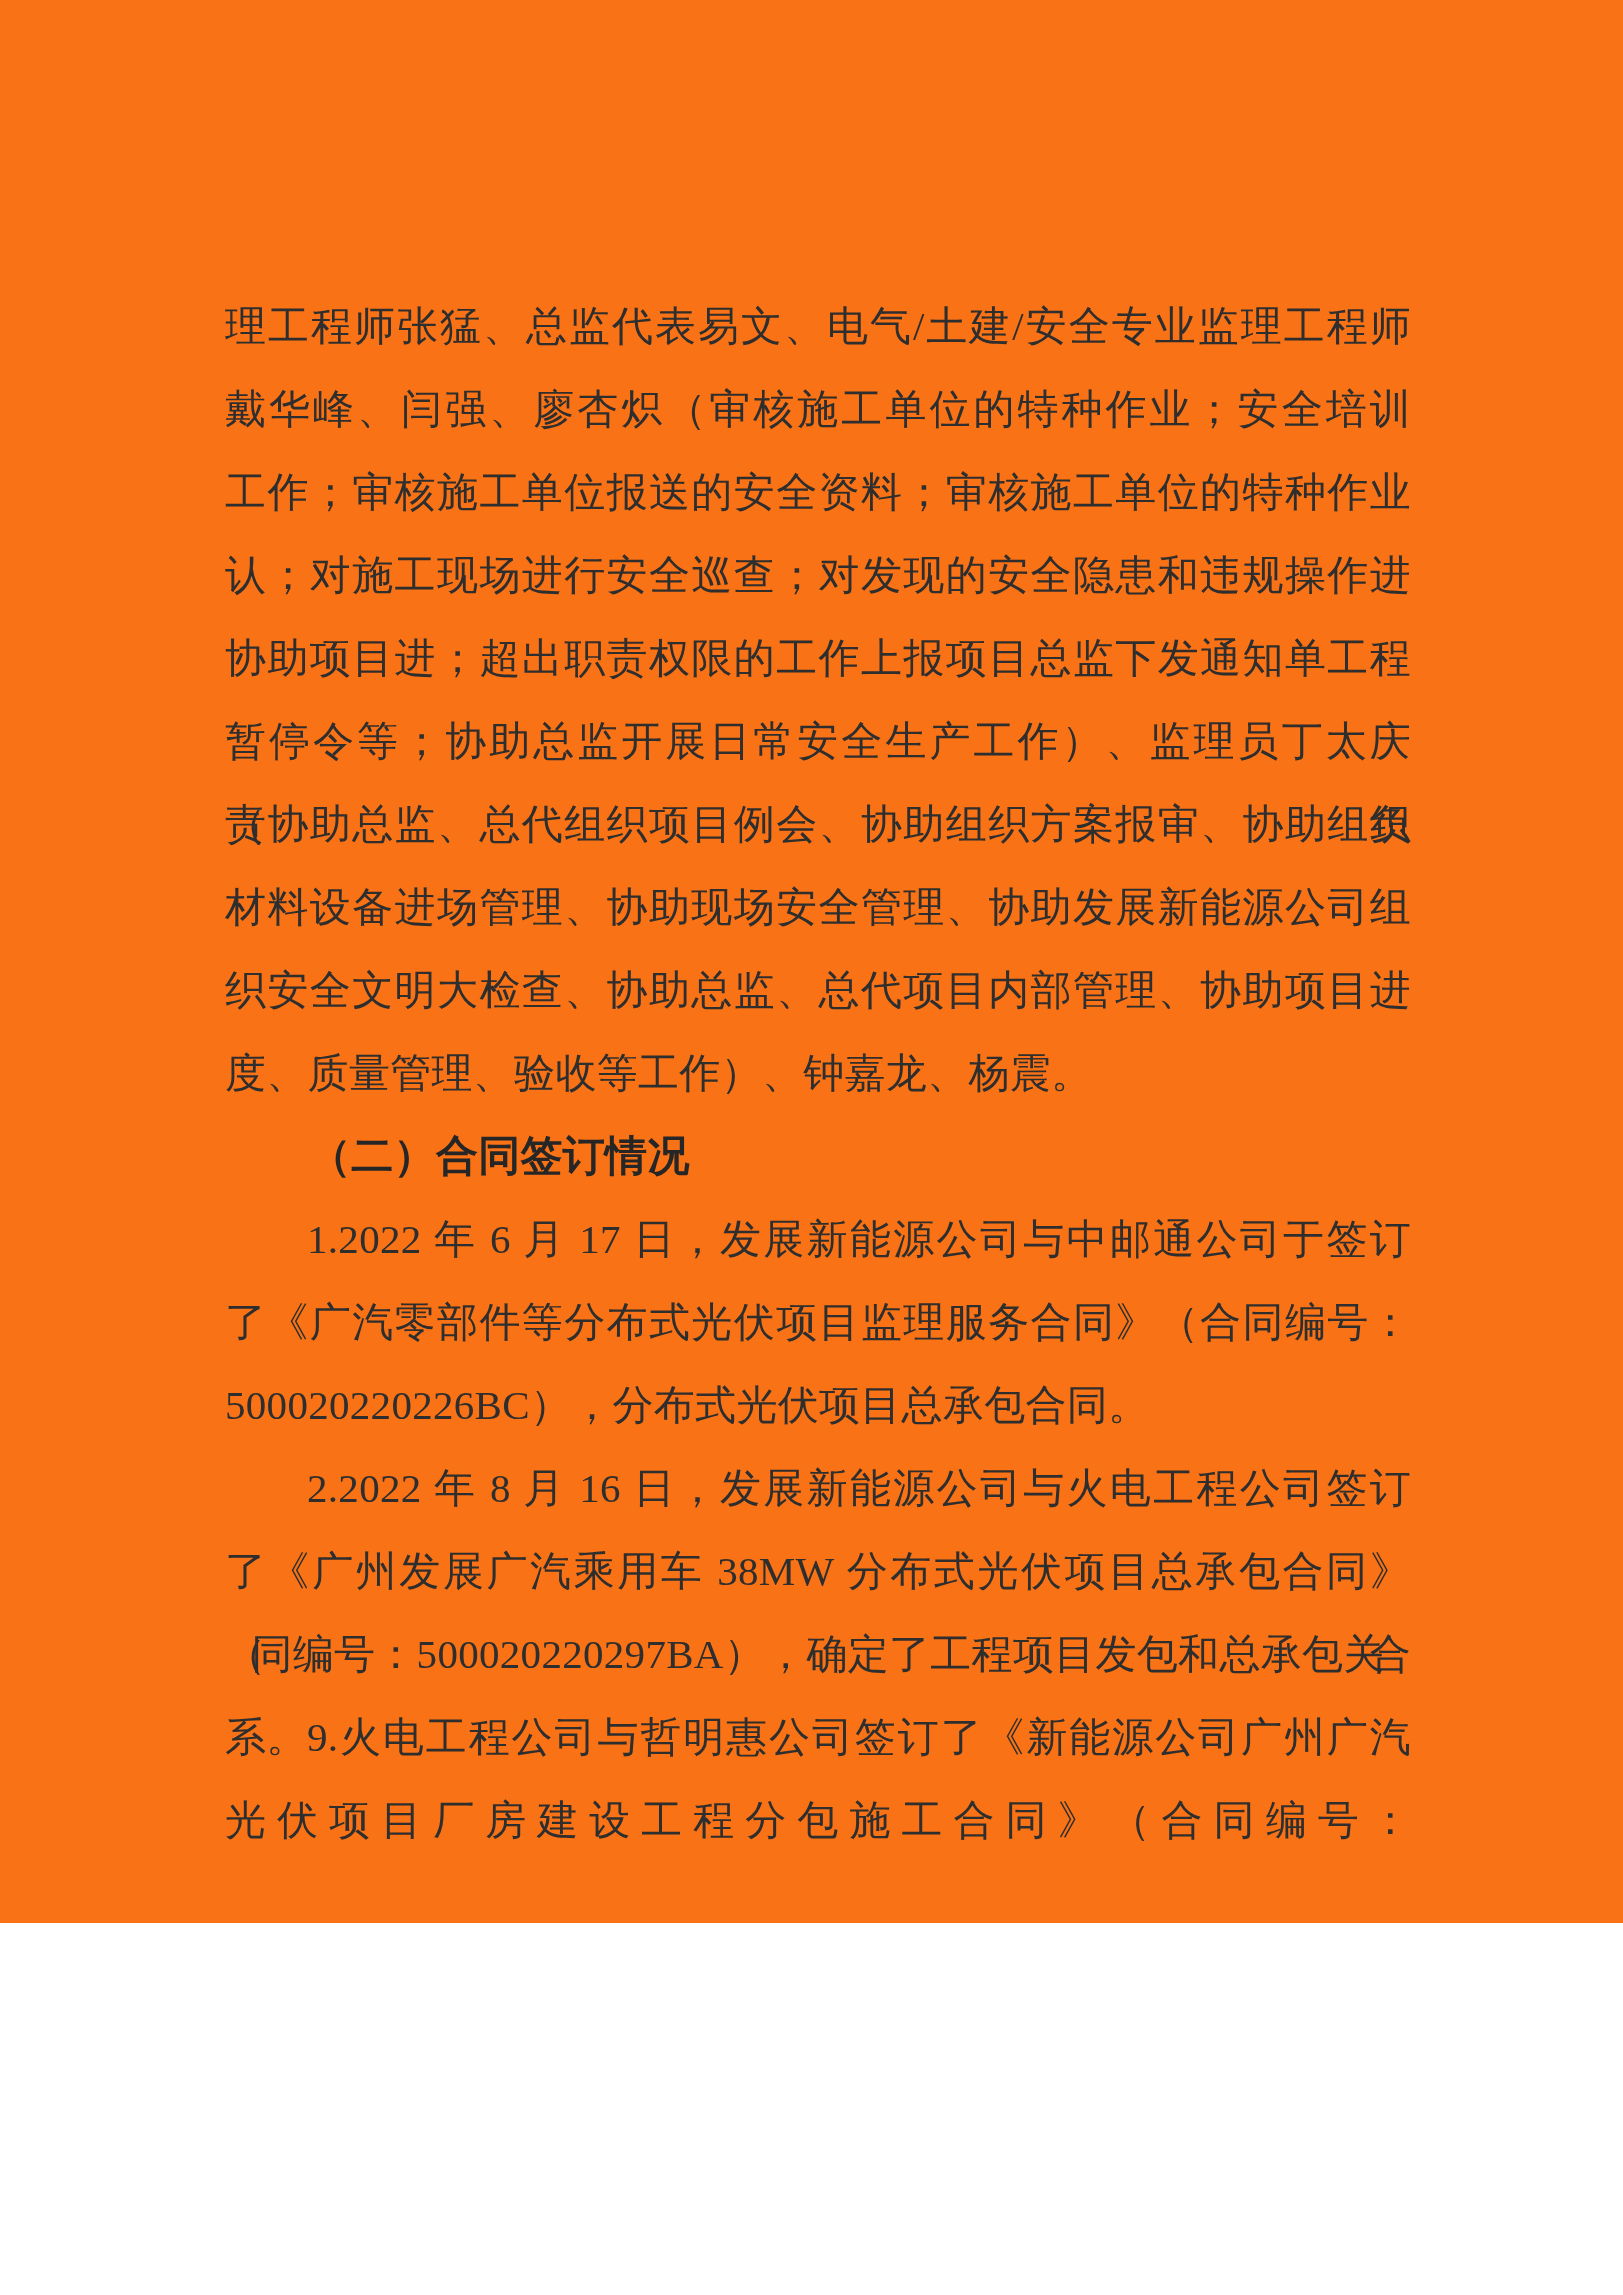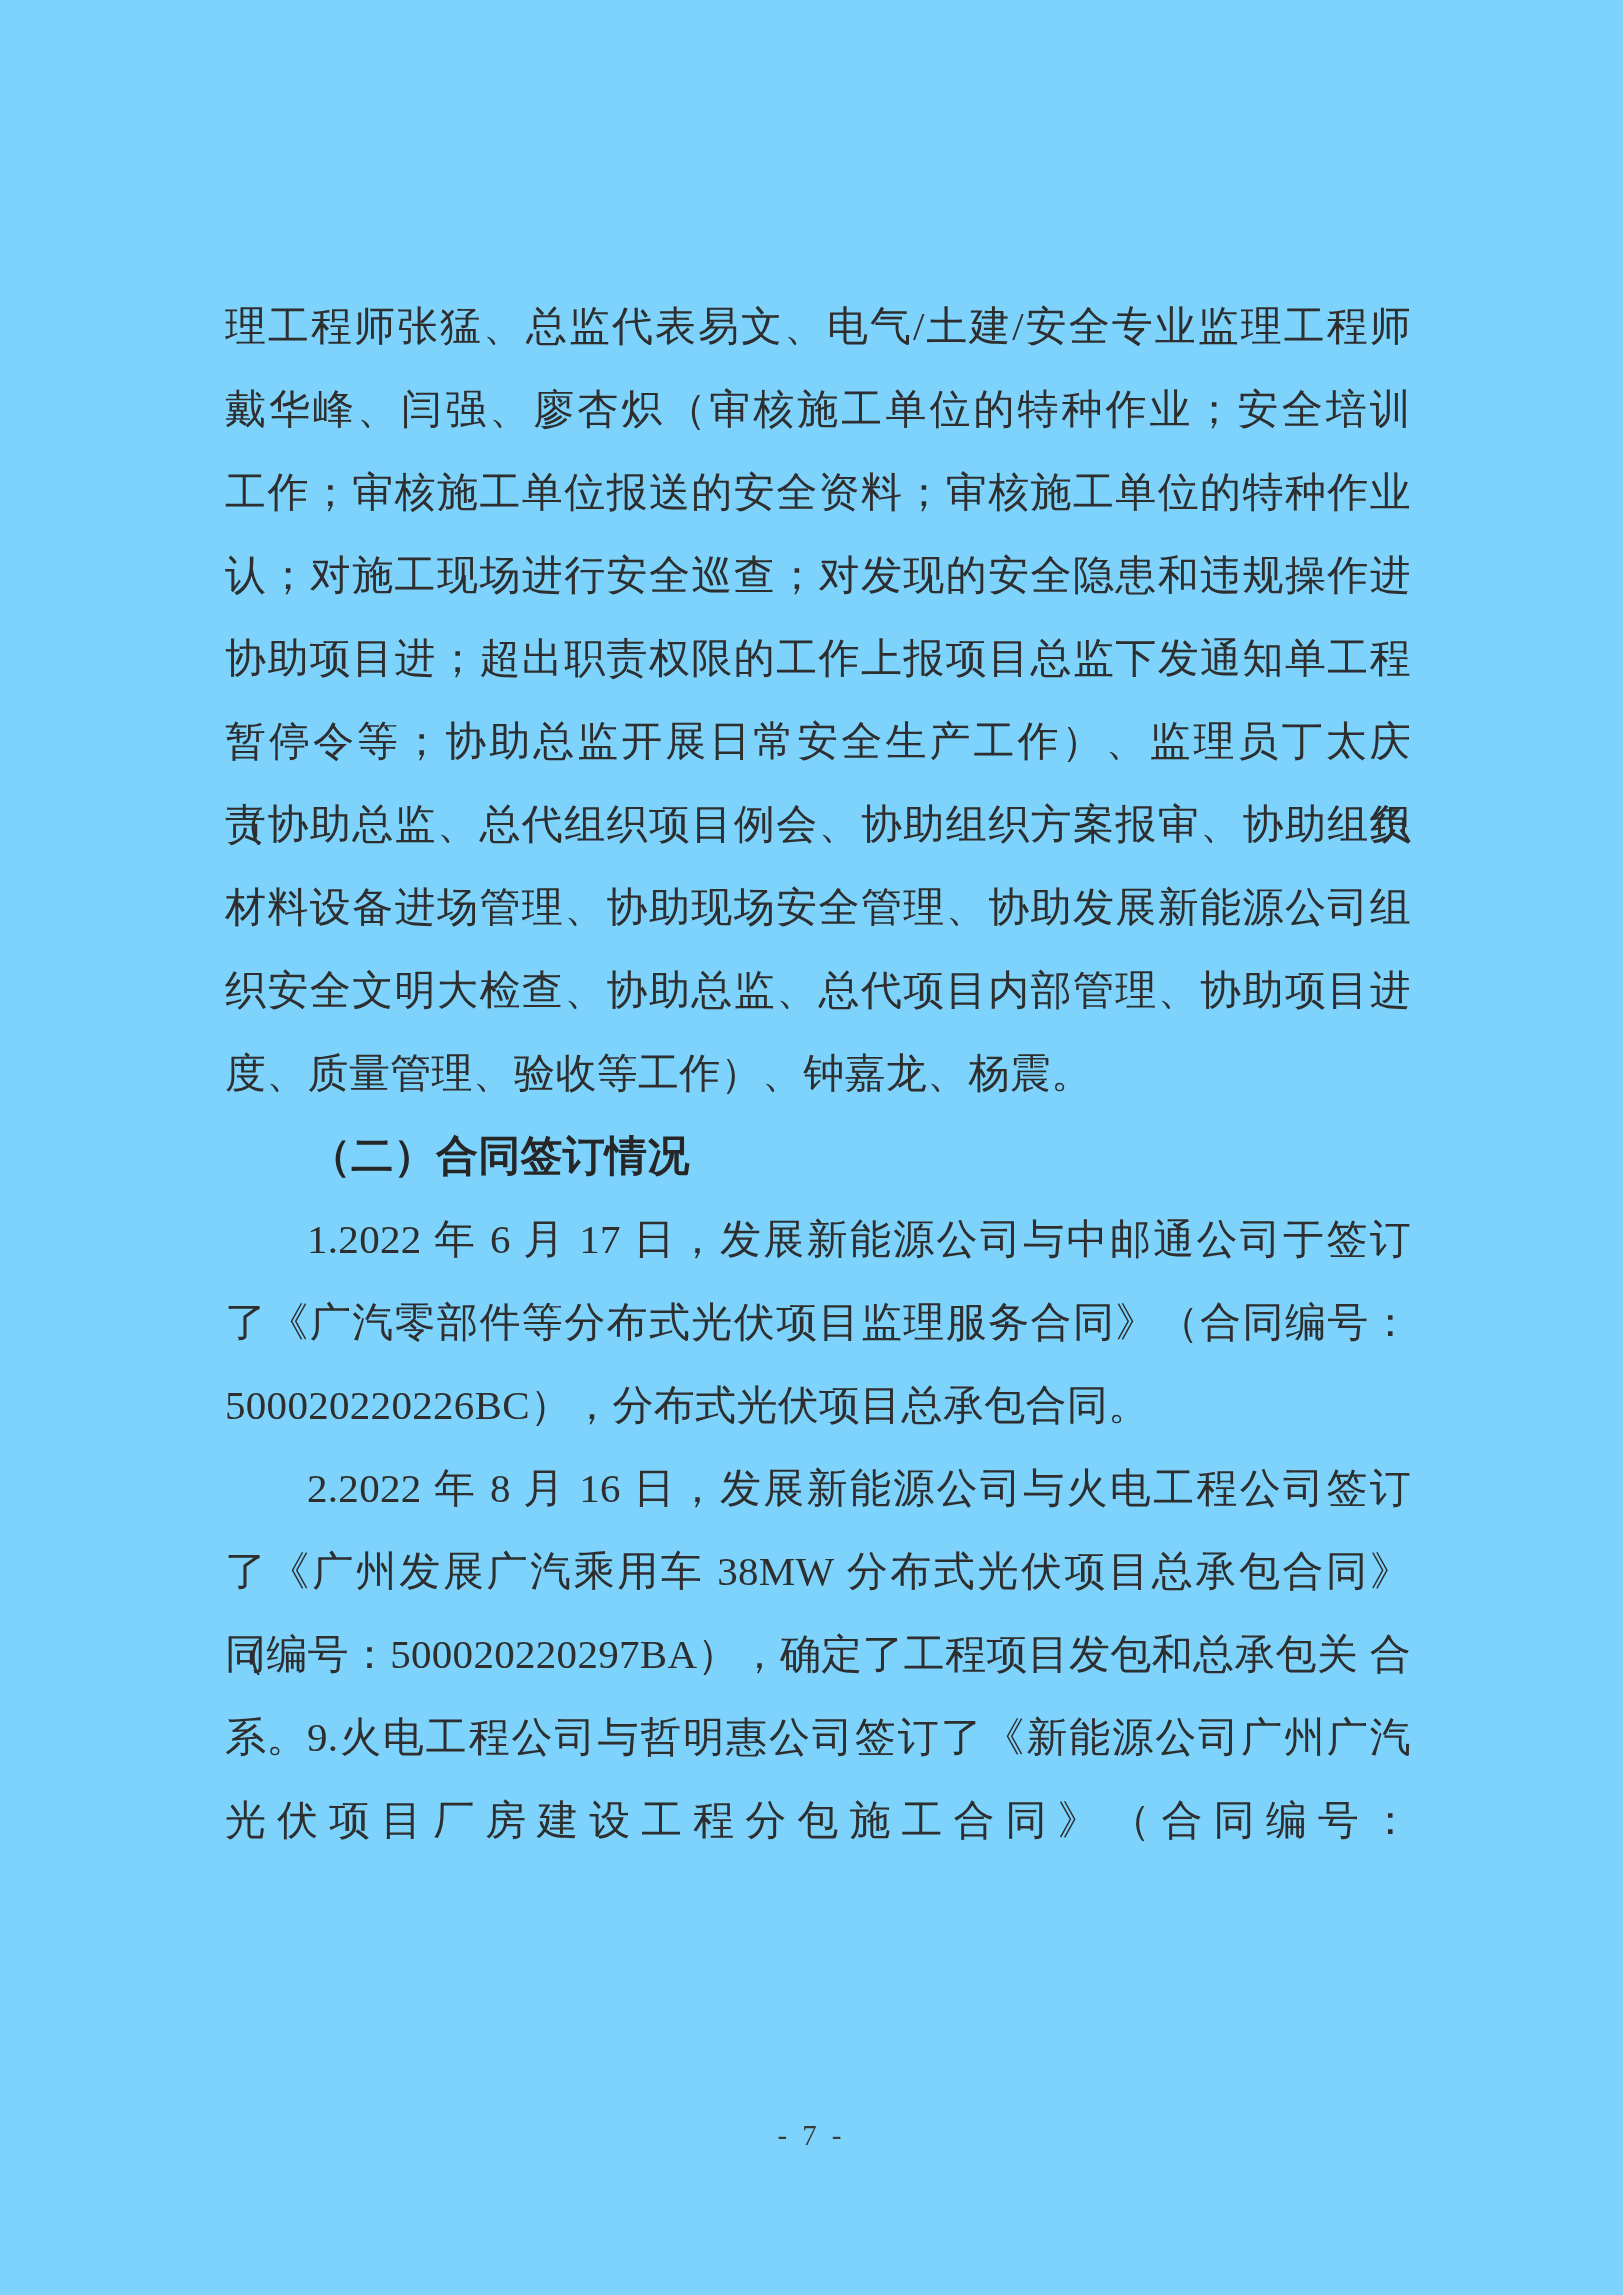--- a/index.html
+++ b/index.html
@@ -3,22 +3,22 @@
 <meta charset="utf-8">
 <style>
   html, body {
     margin: 0;
     padding: 0;
     background: #ffffff;
   }
   .page {
     position: relative;
     width: 1623px;
-    height: 2295px;
-    background: #7dd3fc;
+    height: 1923px;
+    background: #f97316;
     overflow: hidden;
     font-family: "Liberation Serif", serif;
   }
   .content {
     position: absolute;
     left: 225px;
     top: 285px;
     width: 1186px;
   }
   .line {
@@ -28,21 +28,21 @@
     color: #2e2e2e;
     letter-spacing: 0.3px;
   }
   
   .line.full {
     text-align: justify;
     text-align-last: justify;
   }
   
   .line.last {
-    text-align: left;
+    text-align: center;
     text-align-last: left;
   }
   
   .line.indent {
     text-indent: 2em;
   }
   .line.heading {
     font-weight: 700;
     font-size: 42px;
     color: #262626;

